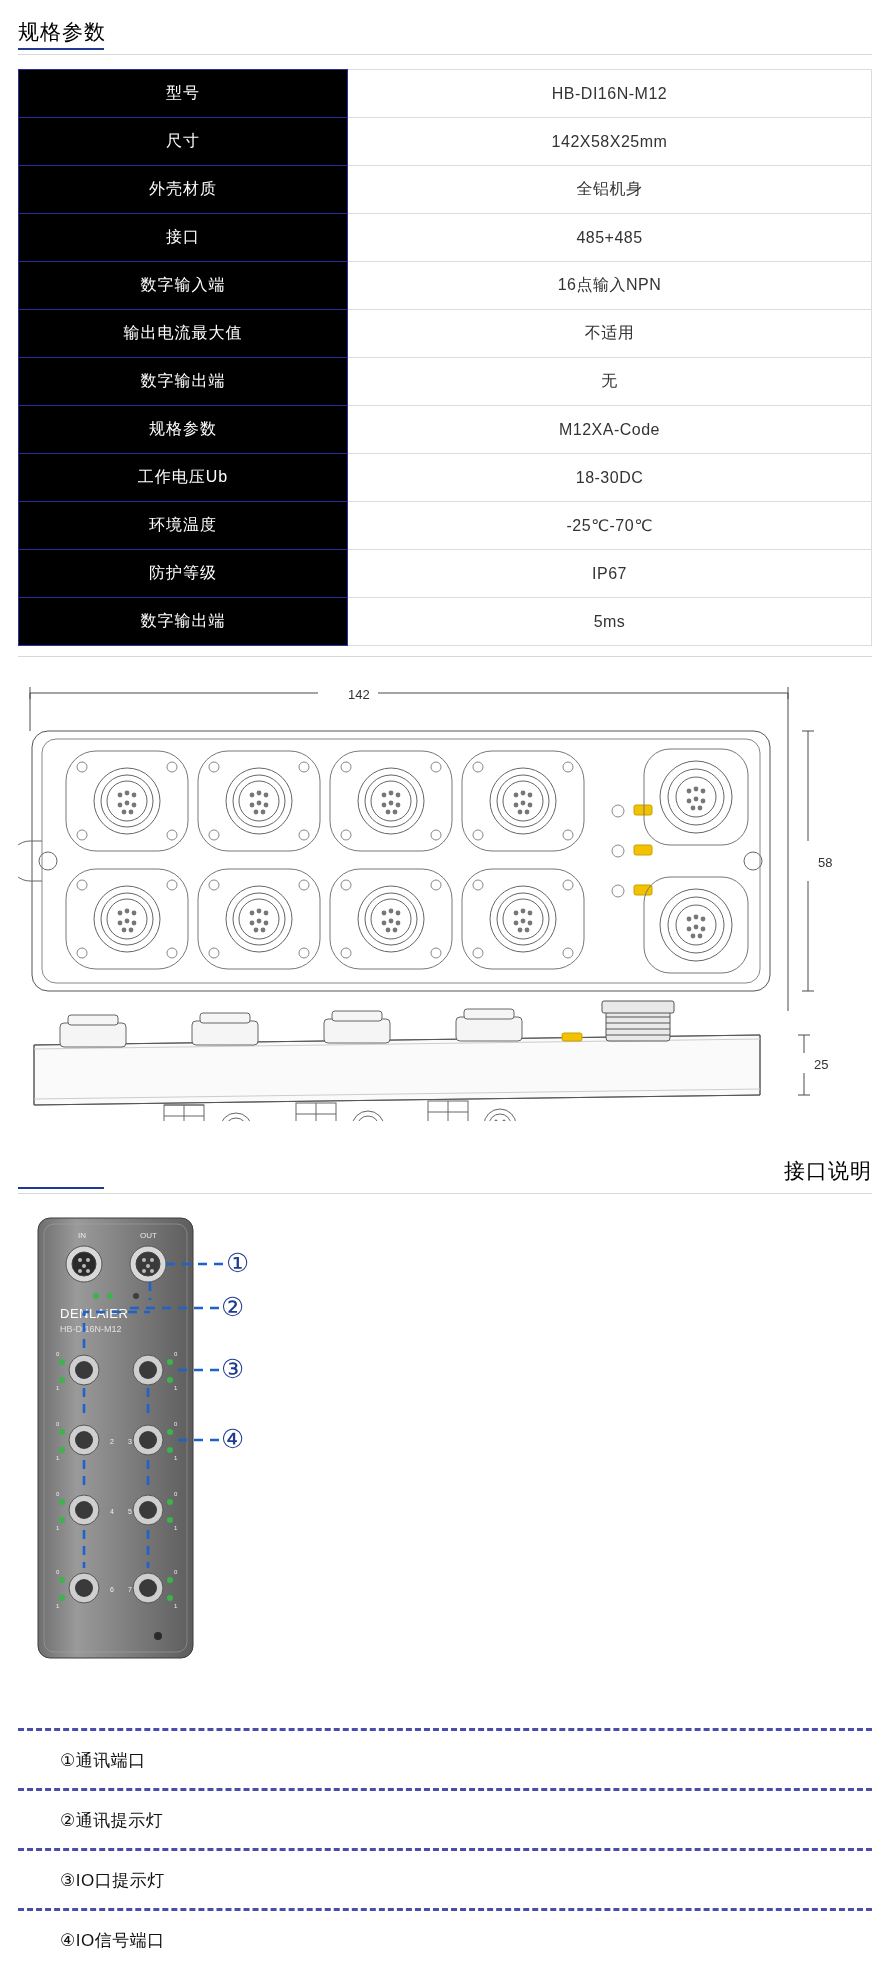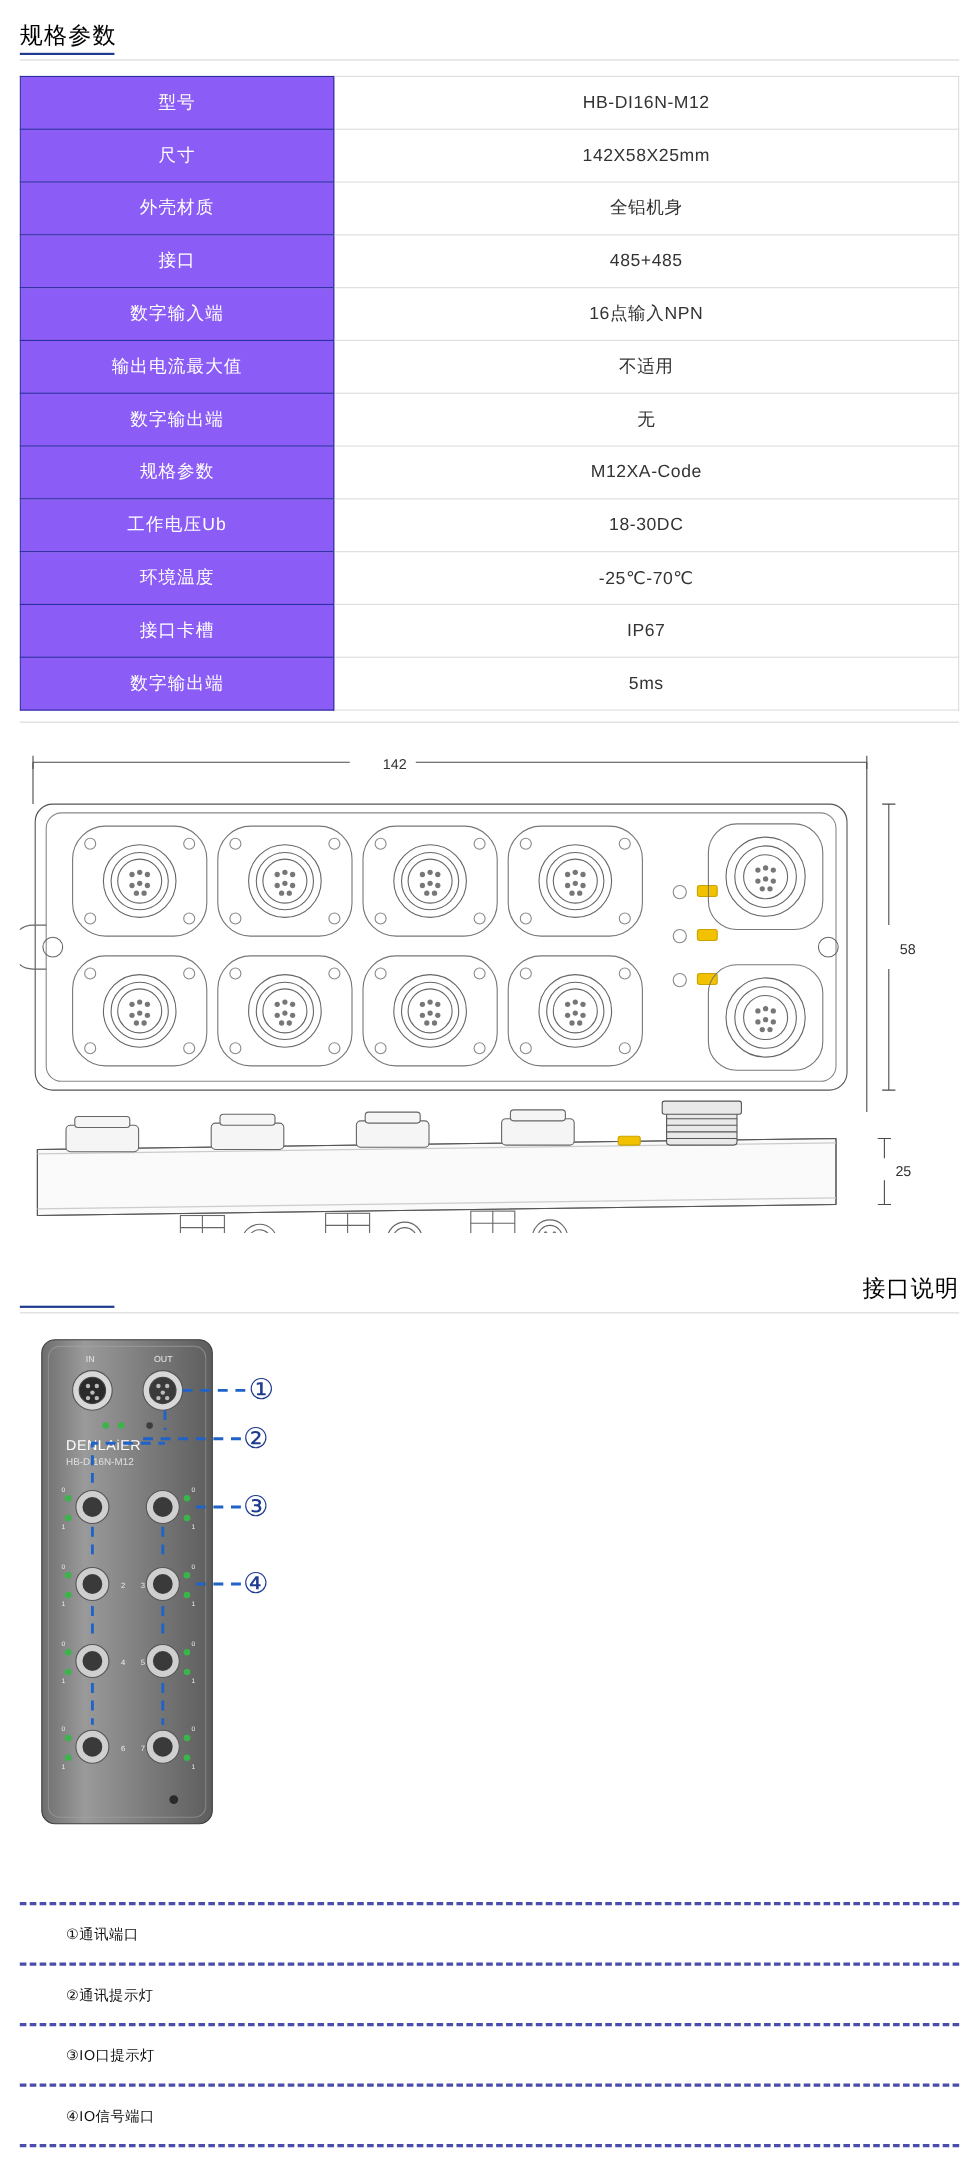--- a/index.html
+++ b/index.html
@@ -52,22 +52,22 @@
   }
   table.spec td {
     border: 1px solid #dcdcdc;
     height: 48px;
     font-size: 16px;
     text-align: center;
     vertical-align: middle;
     color: #333;
   }
   table.spec td.k {
-    width: 285px;
-    background: #8b5cf6;
+    width: 329px;
+    background: #000000;
     color: #ffffff;
     letter-spacing: 1px;
     border: 1px solid #2b2f9e;
   }
   table.spec td.v {
     background: #ffffff;
     letter-spacing: 0.5px;
   }
 
   
@@ -92,21 +92,21 @@
     padding-top: 46px;
     position: relative;
   }
   .dash-row {
     border-top: 3px dashed #2b2f9e;
     margin: 0 0 0 0;
     height: 0;
     opacity: 0.85;
   }
   .callout-text {
-    font-size: 13px;
+    font-size: 17px;
     color: #111;
     padding: 18px 0 16px 42px;
     letter-spacing: 0.5px;
   }
 
   .circ-num {
     font-size: 26px;
     color: #1f3b8f;
   }
   .callouts {
@@ -169,21 +169,21 @@
         </tr>
         <tr>
           <td class="k">工作电压Ub</td>
           <td class="v">18-30DC</td>
         </tr>
         <tr>
           <td class="k">环境温度</td>
           <td class="v">-25℃-70℃</td>
         </tr>
         <tr>
-          <td class="k">接口卡槽</td>
+          <td class="k">防护等级</td>
           <td class="v">IP67</td>
         </tr>
         <tr>
           <td class="k">数字输出端</td>
           <td class="v">5ms</td>
         </tr>
       </tbody>
   </table>
 
   <div class="section-head-rule"></div>

